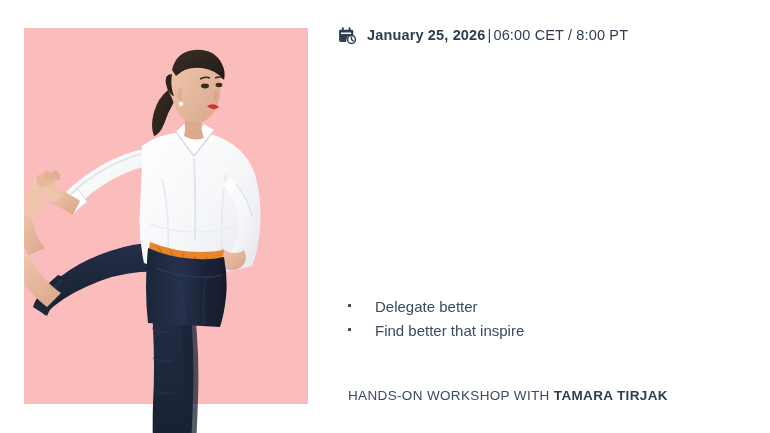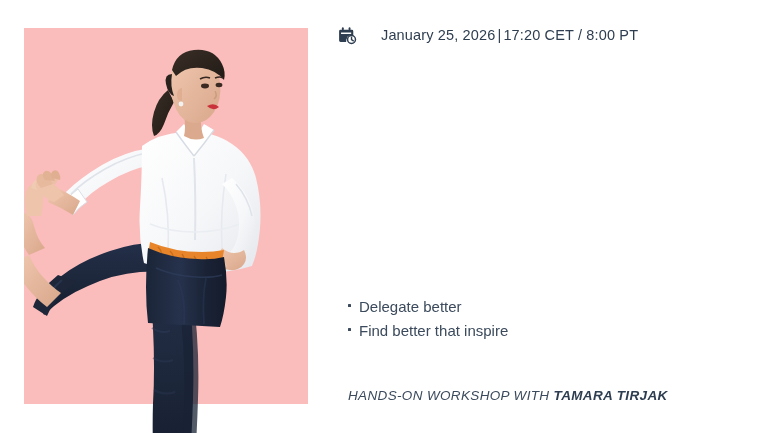--- a/index.html
+++ b/index.html
@@ -47,21 +47,21 @@
     display:flex; align-items:center; gap:9px;
     white-space:nowrap;
   }
   .cal-icon { width:21px; height:21px; display:block; flex:0 0 auto; }
   .date-text {
     font-size:14.5px;
     color:#2e3e50;
     letter-spacing:0.15px;
     line-height:1;
   }
-  .date-text .d-strong { font-weight:normal;margin-left:14px; }
+  .date-text .d-strong { font-weight:bold; }
   .date-text .d-sep { font-weight:normal; color:#2e3e50; padding:0 2px; }
   .date-text .d-time { font-weight:normal; }
 
   
   .headline {
     position:absolute;
     left:1px; top:71px;
     width:432px;
   }
   .headline-line {
@@ -79,21 +79,21 @@
 
   
   .bullets {
     position:absolute;
     left:11px; top:295px;
     list-style:none;
   }
   .bullet-item {
     display:flex;
     align-items:baseline;
-    gap:8px;
+    gap:24px;
     font-size:15px;
     line-height:24px;
     color:#3b4a5c;
   }
   .bullet-dot {
     flex:0 0 auto;
     width:3px; height:3px;
     background:#3b4a5c;
     border-radius:0.5px;
     transform:translateY(-5px);
@@ -102,22 +102,22 @@
   
   .footer {
     position:absolute;
     left:11px; top:388px;
     font-size:13.5px;
     line-height:16px;
     color:#3b4a5c;
     letter-spacing:0.35px;
     white-space:nowrap;
   }
-  .footer .f-pre { font-weight:normal;font-style:italic; }
-  .footer .f-name { font-weight:bold; color:#2e3e50;font-style:italic; }
+  .footer .f-pre { font-weight:normal; }
+  .footer .f-name { font-weight:bold; color:#2e3e50; }
 </style>
 </head>
 <body>
 
 <div class="banner">
 
   <div class="photo-panel">
     <div class="photo-bg"></div>
 
     <div class="figure-stage">
@@ -269,21 +269,21 @@
       <svg class="cal-icon" viewBox="0 0 24 24">
         <path d="M4 5.5h13a1.6 1.6 0 0 1 1.6 1.6V13a6 6 0 0 0-8.2 6.4H4a1.6 1.6 0 0 1-1.6-1.6V7.1A1.6 1.6 0 0 1 4 5.5z" fill="#2e3e50"></path>
         <rect x="4.6" y="8.6" width="11.6" height="1.7" fill="#ffffff"></rect>
         <rect x="5.6" y="2.6" width="2.1" height="4.2" rx="1" fill="#2e3e50"></rect>
         <rect x="13.3" y="2.6" width="2.1" height="4.2" rx="1" fill="#2e3e50"></rect>
         <circle cx="16.6" cy="16.6" r="5.3" fill="#ffffff"></circle>
         <circle cx="16.6" cy="16.6" r="4.5" fill="none" stroke="#2e3e50" stroke-width="1.7"></circle>
         <path d="M16.6 13.9v2.9l2.1 1.3" fill="none" stroke="#2e3e50" stroke-width="1.6" stroke-linecap="round"></path>
       </svg>
       <div class="date-text">
-        <span class="d-strong">January 25, 2026</span><span class="d-sep">|</span><span class="d-time">17:20 CET / 8:00 PT</span>
+        <span class="d-strong">January 25, 2026</span><span class="d-sep">|</span><span class="d-time">06:00 CET / 8:00 PT</span>
       </div>
     </div>
 
 
     <ul class="bullets">
       <li class="bullet-item">
         <span class="bullet-dot"></span>
         <span>Delegate better</span>
       </li>
       <li class="bullet-item">

